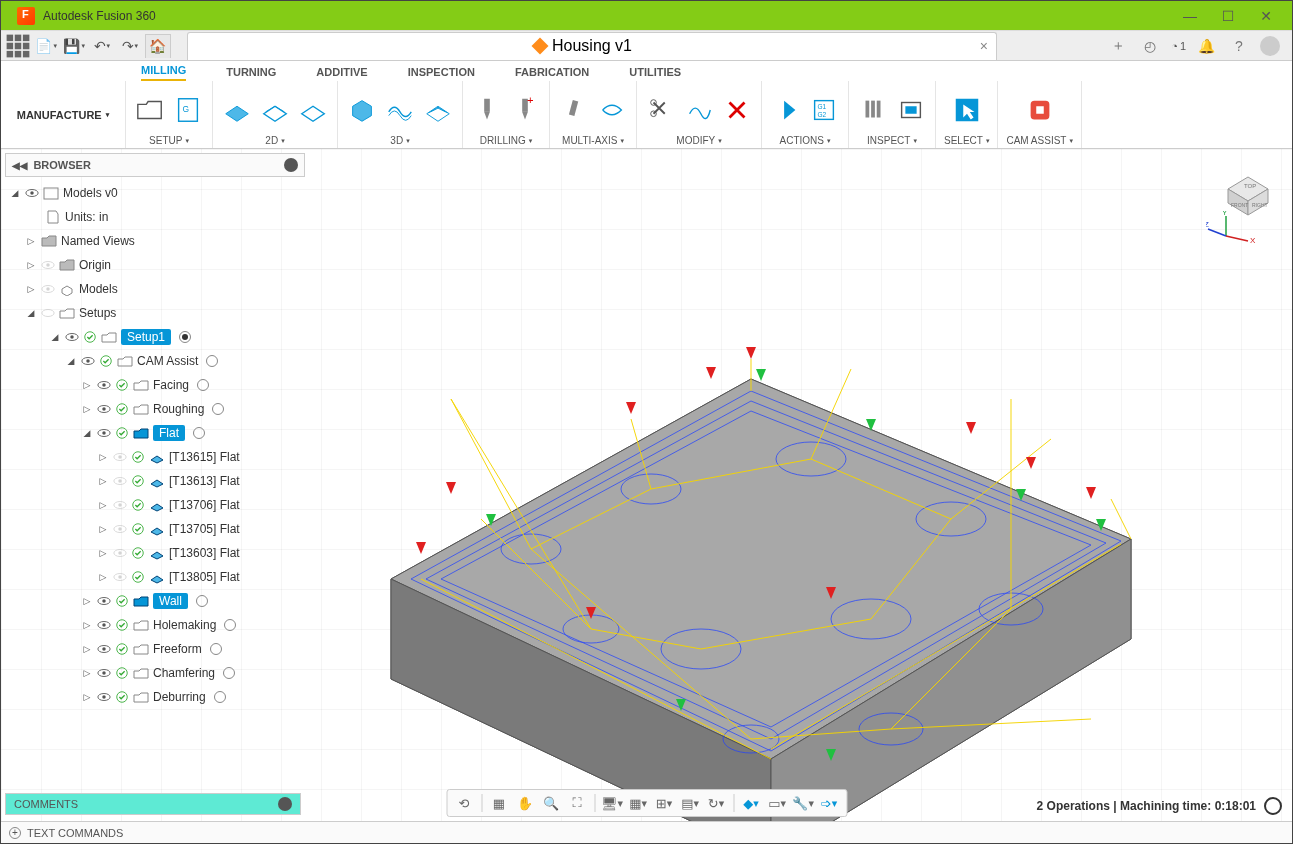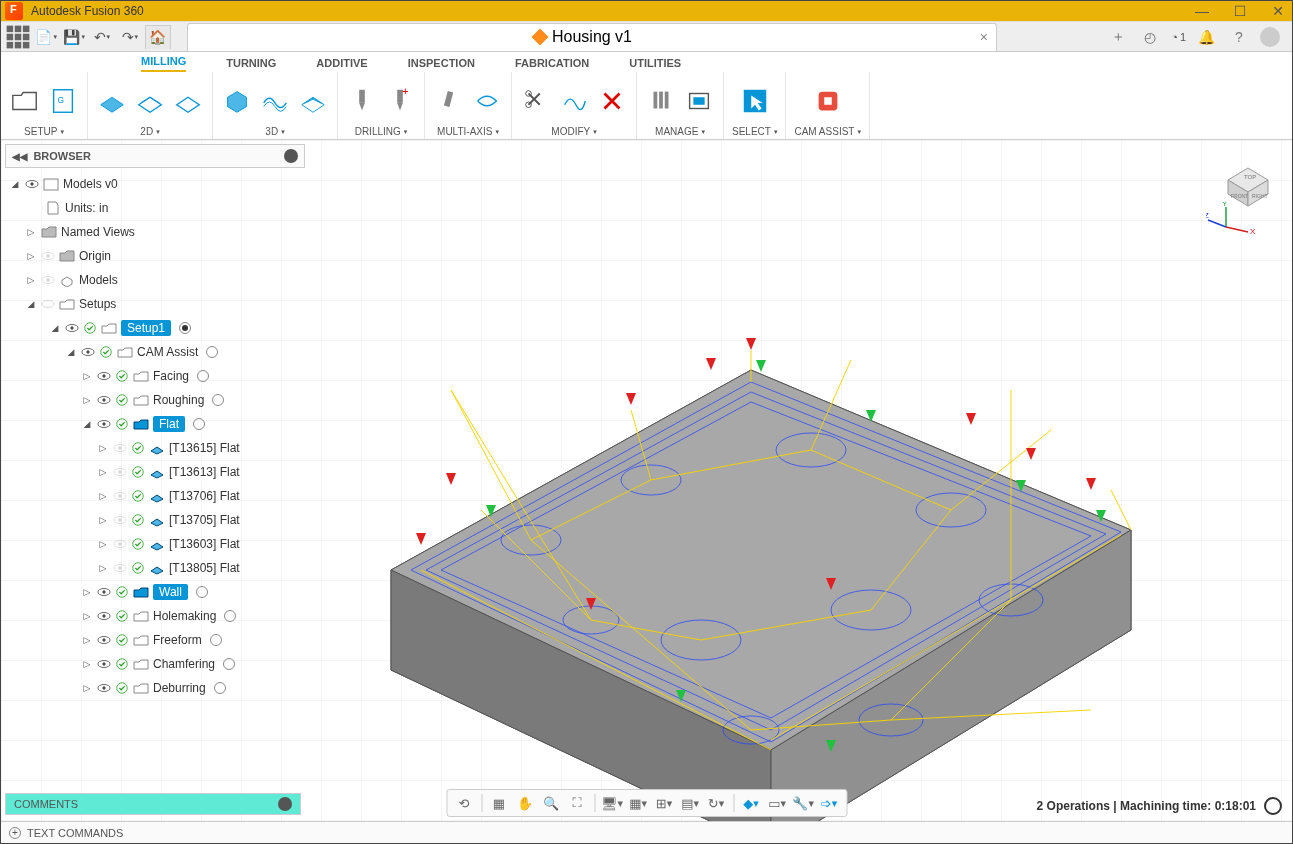--- a/index.html
+++ b/index.html
@@ -1,20 +1,20 @@
 <!DOCTYPE html>
 <html><head>
 <meta charset="utf-8">
 <style>
 * { box-sizing: border-box; margin: 0; padding: 0; font-family: "Segoe UI", Arial, sans-serif; }
 html, body { width: 1293px; height: 844px; overflow: hidden; background: #fff; }
 body { display: flex; flex-direction: column; border: 1px solid #444; }
 
 
-.titlebar { height: 21px; background: #eab308; display: flex; align-items: center; padding: 0 4px; border-bottom: 1px solid #ddd; }
+.titlebar { height: 30px; background: #84cc16; display: flex; align-items: center; padding: 0 16px; border-bottom: 1px solid #ddd; }
 .titlebar .logo { width: 18px; height: 18px; background: linear-gradient(135deg,#ff6a00,#ff3c00); border-radius: 2px; margin-right: 8px; position: relative; }
 .titlebar .logo::after { content:"F"; color:#fff; font-size:11px; font-weight:bold; position:absolute; left:5px; top:1px;}
 .titlebar .title { font-size: 12px; color: #333; }
 .titlebar .winbtns { margin-left: auto; display: flex; gap: 18px; font-size: 14px; color: #555; }
 .titlebar .winbtns span { cursor: pointer; width: 20px; text-align: center; }
 
 
 .quickbar { height: 30px; background: #eeeeee; display: flex; align-items: center; padding: 0 4px; gap: 2px; border-bottom: 1px solid #ccc; position: relative; }
 .qbtn { width: 26px; height: 24px; display: flex; align-items: center; justify-content: center; color: #555; font-size: 14px; cursor: pointer; }
 .qbtn small { font-size: 7px; margin-left: 1px; }
@@ -141,20 +141,24 @@
 <div class="ribtabs">
   <span class="active">MILLING</span>
   <span>TURNING</span>
   <span>ADDITIVE</span>
   <span>INSPECTION</span>
   <span>FABRICATION</span>
   <span>UTILITIES</span>
 </div>
 
 <div class="ribbon">
+  <div class="workspace">
+    <span>MANUFACTURE</span>
+      <span class="dd">▾</span>
+  </div>
   <div class="ribpanel">
     <div class="icons">
       <div class="ribic">
           <svg viewBox="0 0 32 32">
             <path d="M3 10 L12 10 L14 7 L28 7 L28 25 L3 25 Z" fill="none" stroke="#555" stroke-width="1.5"></path>
           </svg>
         </div>
       <div class="ribic">
           <svg viewBox="0 0 32 32">
             <rect x="6" y="4" width="20" height="24" fill="none" stroke="#0696d7" stroke-width="1.5"></rect>
@@ -278,34 +282,54 @@
     </div>
     <div class="riblabel">
         <span>MODIFY</span>
         <span class="dd">▾</span>
       </div>
   </div>
   <div class="ribpanel">
     <div class="icons">
       <div class="ribic">
           <svg viewBox="0 0 32 32">
+            <path d="M14 6 L26 16 L14 26 Z" fill="#0696d7"></path>
+          </svg>
+        </div>
+      <div class="ribic">
+          <svg viewBox="0 0 32 32">
+            <rect x="6" y="6" width="20" height="20" fill="none" stroke="#0696d7" stroke-width="1.5"></rect>
+            <text x="9" y="15" font-size="7" fill="#0696d7">G1</text>
+            <text x="9" y="23" font-size="7" fill="#0696d7">G2</text>
+          </svg>
+        </div>
+    </div>
+    <div class="riblabel">
+        <span>ACTIONS</span>
+        <span class="dd">▾</span>
+      </div>
+  </div>
+  <div class="ribpanel">
+    <div class="icons">
+      <div class="ribic">
+          <svg viewBox="0 0 32 32">
             <rect x="8" y="6" width="4" height="18" fill="#888"></rect>
             <rect x="14" y="6" width="4" height="18" fill="#888"></rect>
             <rect x="20" y="6" width="4" height="18" fill="#888"></rect>
           </svg>
         </div>
       <div class="ribic">
           <svg viewBox="0 0 32 32">
             <rect x="6" y="8" width="20" height="16" fill="none" stroke="#555" stroke-width="1.5"></rect>
             <rect x="10" y="12" width="12" height="8" fill="#0696d7"></rect>
           </svg>
         </div>
     </div>
     <div class="riblabel">
-        <span>MANAGE</span>
+        <span>INSPECT</span>
         <span class="dd">▾</span>
       </div>
   </div>
   <div class="ribpanel">
     <div class="icons">
       <div class="ribic">
           <svg viewBox="0 0 32 32">
             <rect x="4" y="4" width="24" height="24" fill="#0696d7"></rect>
             <path d="M12 10 L12 24 L16 20 L20 26 L23 24 L19 18 L24 18 Z" fill="#fff"></path>
           </svg>

